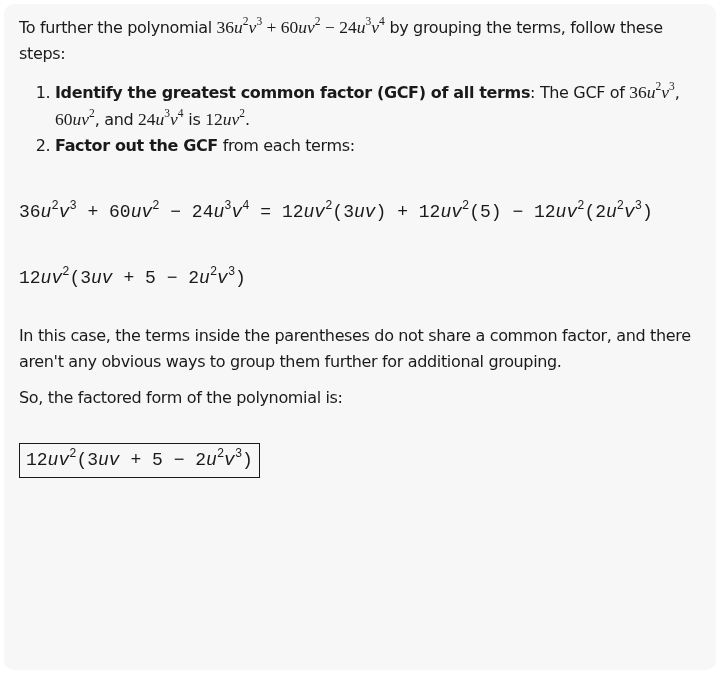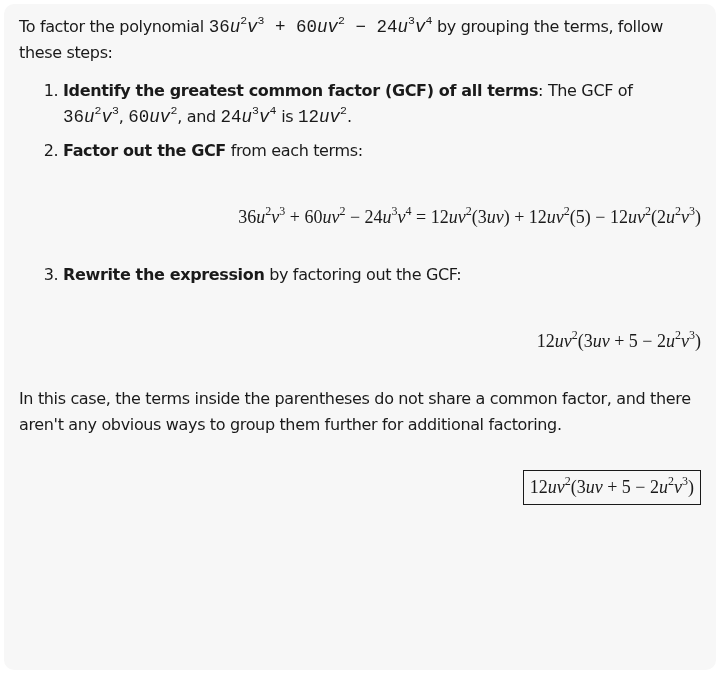--- a/index.html
+++ b/index.html
@@ -26,44 +26,44 @@
     font-family: "DejaVu Sans", "Liberation Sans", sans-serif;
     font-size: 16px;
     color: #1a1a1a;
     line-height: 26px;
   }
   .p {
     margin: 0;
     letter-spacing: -0.35px;
   }
   .math {
-    font-family: Liberation Mono, monospace;
+    font-family: Liberation Serif, serif;
     font-size: 17.5px;
     letter-spacing: 0;
     text-align: right;
   }
   .math i { font-style: italic; }
   .math sup {
     font-size: 11.5px;
     line-height: 0;
     position: relative;
     top: -1px;
   }
   b { font-weight: bold; }
   ol {
     margin: 0;
     padding-left: 36px;
   }
   ol li {
-    margin: 8px;
+    margin: 0;
     letter-spacing: -0.35px;
   }
   .display {
-    text-align: right;
-    font-family: Liberation Serif, serif;
+    text-align: left;
+    font-family: Liberation Mono, monospace;
     font-size: 18px;
     letter-spacing: 0;
   }
   .display sup {
     font-size: 12px;
     line-height: 0;
     position: relative;
     top: -1px;
   }
   .boxed {
@@ -72,48 +72,44 @@
     padding: 2px 6px 3px 6px;
     line-height: 28px;
   }
 </style>
 </head>
 <body>
 
 <div class="card">
 
   <p class="p" style="margin-top:2px;">
-    <span>To factor the polynomial </span><span class="math" aria-label="36u²v³ + 60uv² − 24u³v⁴">36<i>u</i><sup>2</sup><i>v</i><sup>3</sup> + 60<i>uv</i><sup>2</sup> − 24<i>u</i><sup>3</sup><i>v</i><sup>4</sup></span><span> by grouping the terms, follow these steps:</span>
+    <span>To further the polynomial </span><span class="math" aria-label="36u²v³ + 60uv² − 24u³v⁴">36<i>u</i><sup>2</sup><i>v</i><sup>3</sup> + 60<i>uv</i><sup>2</sup> − 24<i>u</i><sup>3</sup><i>v</i><sup>4</sup></span><span> by grouping the terms, follow these steps:</span>
   </p>
 
   <ol style="margin-top:12px;">
     <li>
       <b>Identify the greatest common factor (GCF) of all terms</b><span>: The GCF of <span class="math">36<i>u</i><sup>2</sup><i>v</i><sup>3</sup></span>, <span class="math">60<i>uv</i><sup>2</sup></span>, and <span class="math">24<i>u</i><sup>3</sup><i>v</i><sup>4</sup></span> is <span class="math">12<i>uv</i><sup>2</sup></span>.</span>
     </li>
     <li>
       <b>Factor out the GCF</b><span> from each terms:</span>
     </li>
   </ol>
 
   <div class="display" style="margin-top:40px;" aria-label="36u²v³ + 60uv² − 24u³v⁴ = 12uv²(3uv) + 12uv²(5) − 12uv²(2u²v³)">
     36<i>u</i><sup>2</sup><i>v</i><sup>3</sup> + 60<i>uv</i><sup>2</sup> − 24<i>u</i><sup>3</sup><i>v</i><sup>4</sup> = 12<i>uv</i><sup>2</sup>(3<i>uv</i>) + 12<i>uv</i><sup>2</sup>(5) − 12<i>uv</i><sup>2</sup>(2<i>u</i><sup>2</sup><i>v</i><sup>3</sup>)
   </div>
 
-  <ol start="3" style="margin-top:32px;">
-    <li>
-      <b>Rewrite the expression</b><span> by factoring out the GCF:</span>
-    </li>
-  </ol>
 
   <div class="display" style="margin-top:40px;" aria-label="12uv²(3uv + 5 − 2u²v³)">
     12<i>uv</i><sup>2</sup>(3<i>uv</i> + 5 − 2<i>u</i><sup>2</sup><i>v</i><sup>3</sup>)
   </div>
 
 
 
-  <p class="p" style="margin-top:32px;">In this case, the terms inside the parentheses do not share a common factor, and there aren't any obvious ways to group them further for additional factoring.</p>
+  <p class="p" style="margin-top:32px;">In this case, the terms inside the parentheses do not share a common factor, and there aren't any obvious ways to group them further for additional grouping.</p>
 
+  <p class="p" style="margin-top:10px;">So, the factored form of the polynomial is:</p>
 
   <div class="display" style="margin-top:32px;">
     <span class="boxed" aria-label="12uv²(3uv + 5 − 2u²v³)">12<i>uv</i><sup>2</sup>(3<i>uv</i> + 5 − 2<i>u</i><sup>2</sup><i>v</i><sup>3</sup>)</span>
   </div>
 
 </div>
 
 </body></html>

